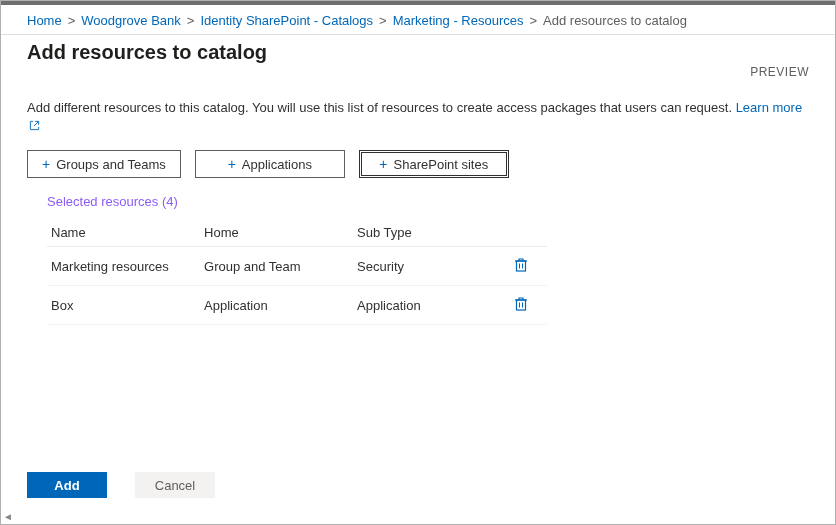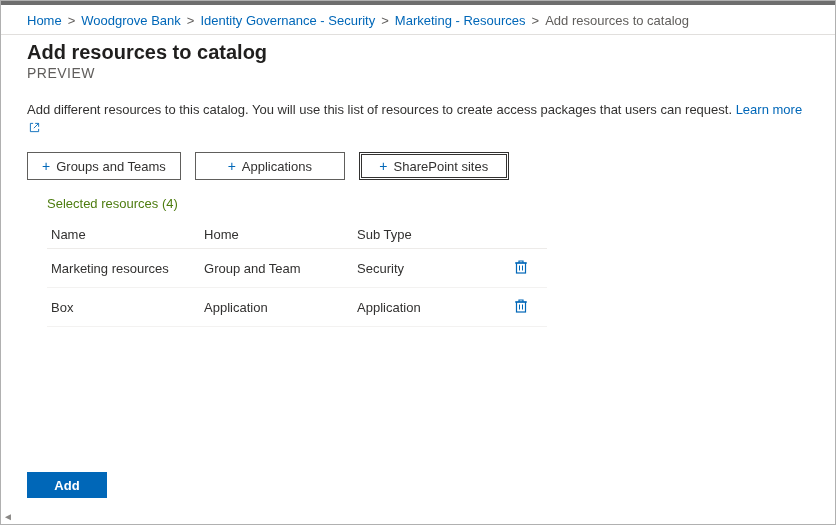--- a/index.html
+++ b/index.html
@@ -23,21 +23,21 @@
     padding: 8px 26px 6px 26px;
     font-size: 13px;
     flex-wrap: wrap;
   }
   .breadcrumb a { color: #0067b8; text-decoration: none; cursor: pointer; }
   .breadcrumb .sep { color: #605e5c; }
   .breadcrumb .current { color: #605e5c; }
   .rule { border: none; border-top: 1px solid #e1dfdd; margin: 0 0 0 0; }
   .header { padding: 6px 26px 2px 26px; }
   .header h1 { margin: 0; font-size: 20px; font-weight: 600; color: #201f1e; }
-  .preview { font-size: 14px; letter-spacing: 0.5px; color: #605e5c; margin-top: 1px; }
+  .preview { font-size: 12px; letter-spacing: 0.5px; color: #605e5c; margin-top: 1px; text-align: right; }
   .intro {
     padding: 18px 26px 14px 26px;
     font-size: 13px;
     color: #323130;
     line-height: 1.4;
   }
   .intro a { color: #0067b8; text-decoration: none; }
   .ext-icon { display:inline-block; margin-left:2px; vertical-align: -1px; }
   .tab-row {
     display: flex;
@@ -58,21 +58,21 @@
     cursor: pointer;
     padding: 0 14px;
   }
   .tab-btn.selected {
     border: 1px solid #323130;
     outline: 1px solid #323130;
     outline-offset: -3px;
   }
   .plus { color: #0067b8; font-weight: 400; font-size: 14px; line-height: 1; }
   .content { padding: 0 40px 0 46px; }
-  .selected-heading { font-size: 13px; color: #4d7c0f; margin-bottom: 10px; }
+  .selected-heading { font-size: 13px; color: #8b5cf6; margin-bottom: 10px; }
   table.restable {
     border-collapse: collapse;
     width: 500px;
   }
   table.restable th {
     text-align: left;
     font-weight: 400;
     color: #323130;
     font-size: 13px;
     padding: 6px 10px 6px 4px;
@@ -140,21 +140,21 @@
 </head>
 <body>
 
 <div class="topbar"></div>
 
 <nav class="breadcrumb">
   <a>Home</a>
   <span class="sep">&gt;</span>
   <a>Woodgrove Bank</a>
   <span class="sep">&gt;</span>
-  <a>Identity Governance - Security</a>
+  <a>Identity SharePoint - Catalogs</a>
   <span class="sep">&gt;</span>
   <a>Marketing - Resources</a>
   <span class="sep">&gt;</span>
   <span class="current">Add resources to catalog</span>
 </nav>
 
 <hr class="rule">
 
 <div class="header">
   <h1>Add resources to catalog</h1>
@@ -222,15 +222,16 @@
                   <path d="M5.5 6.5v5M8.5 6.5v5" stroke="#0067b8" stroke-width="1"></path>
                 </svg></span>
             </button></td>
         </tr>
       </tbody>
   </table>
 </div>
 
 <div class="footer">
   <button class="btn-primary">Add</button>
+  <button class="btn-secondary">Cancel</button>
 </div>
 
 <div class="scroll-arrow">◄</div>
 
 </body></html>

